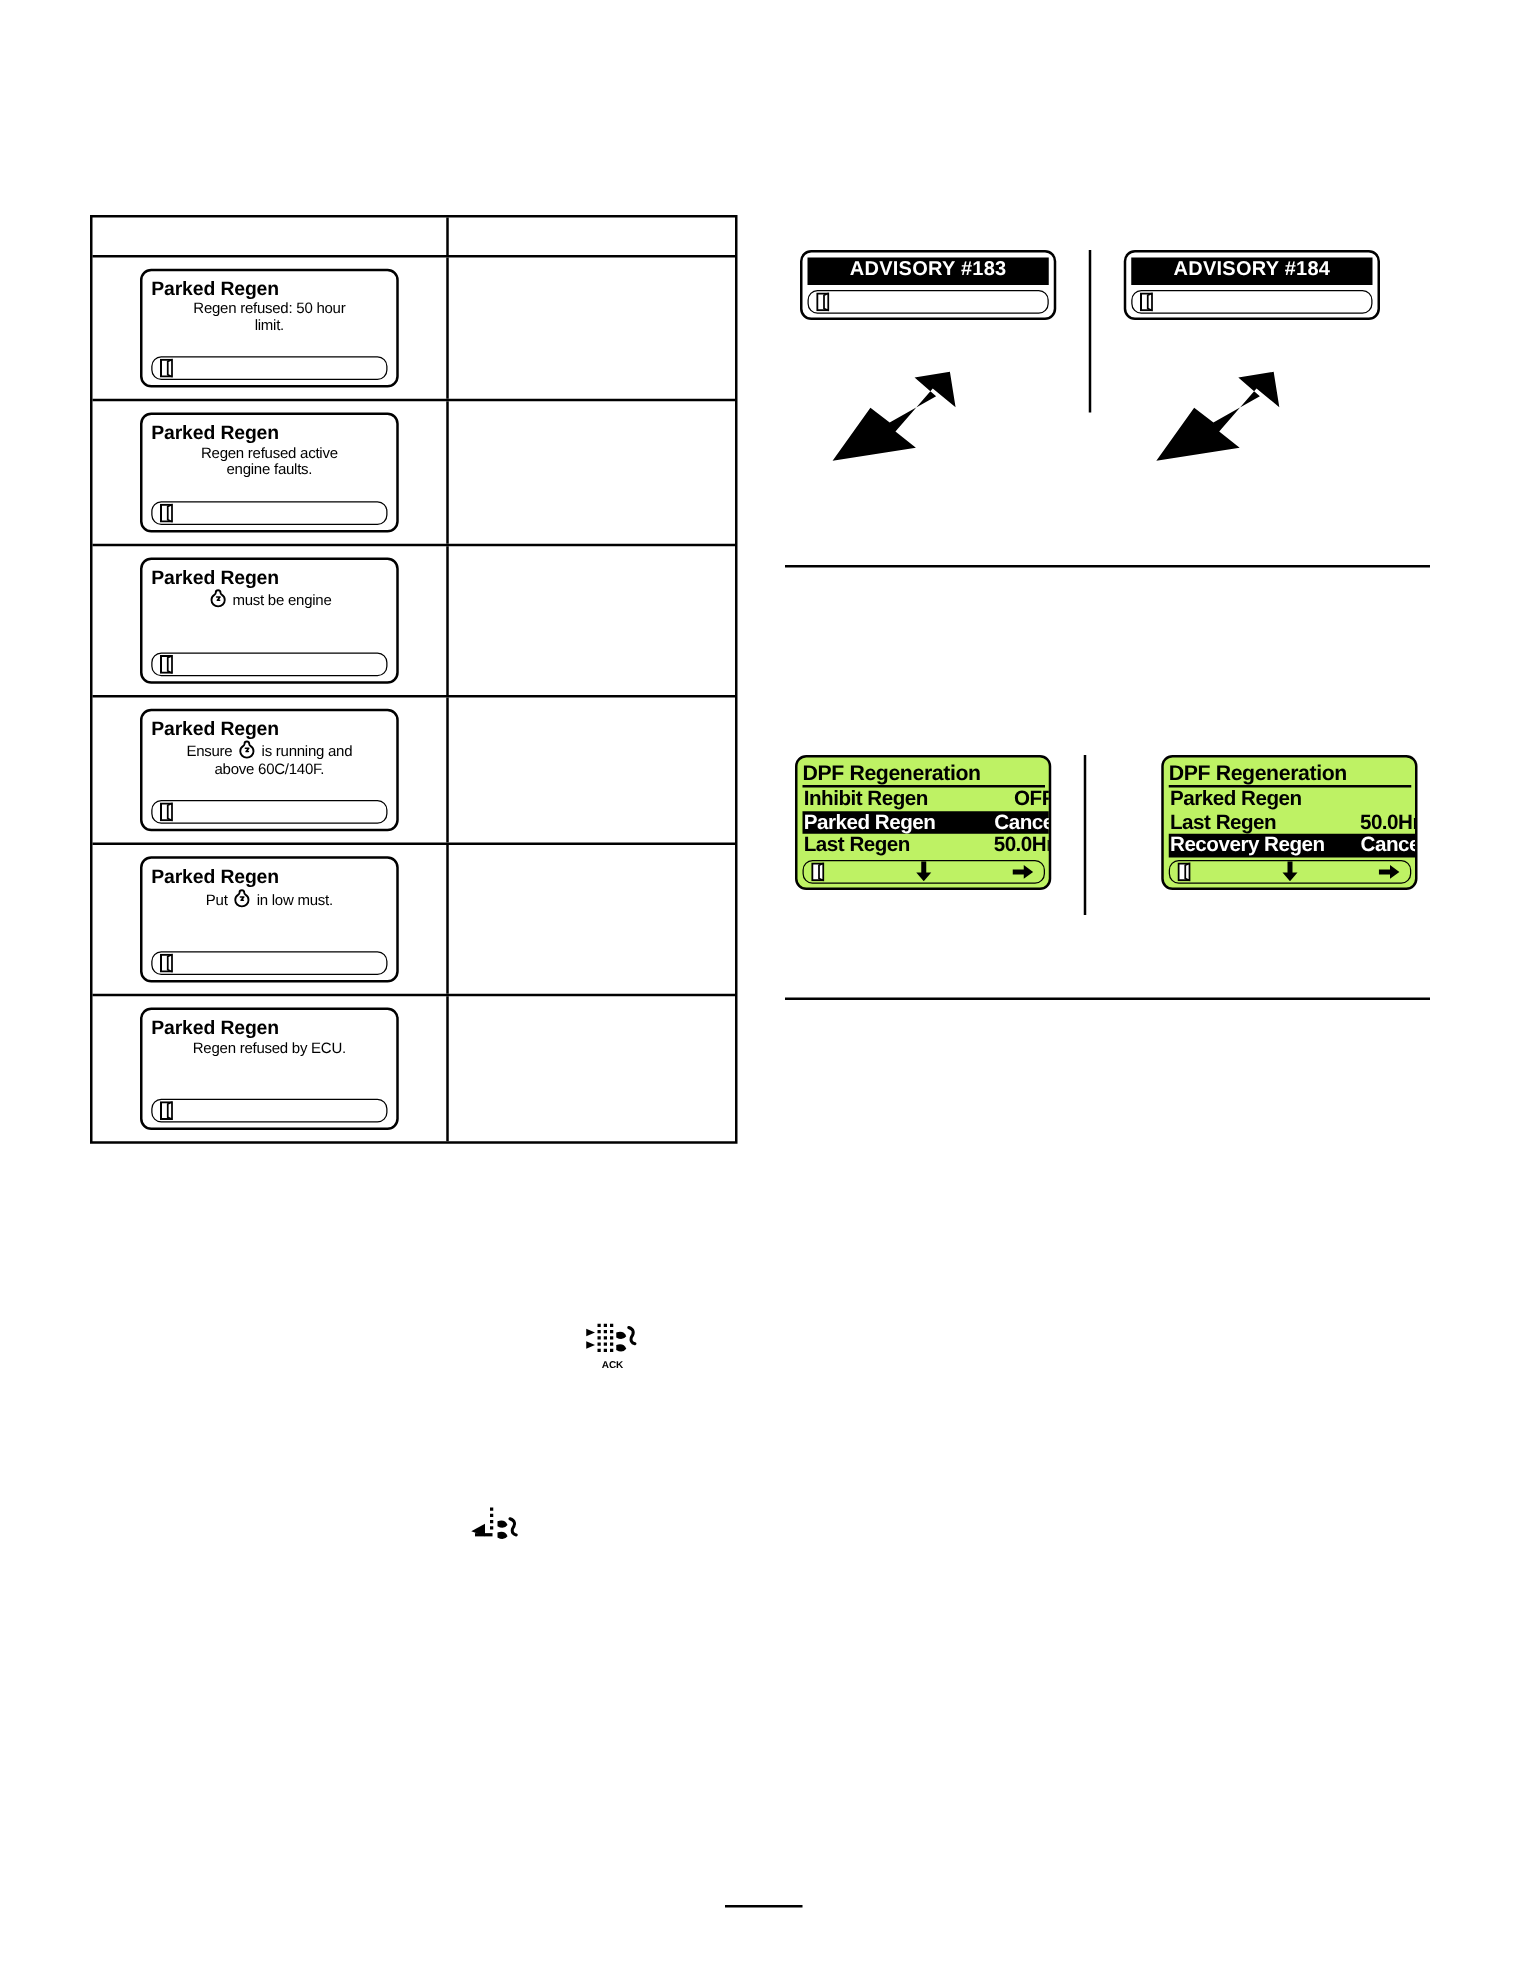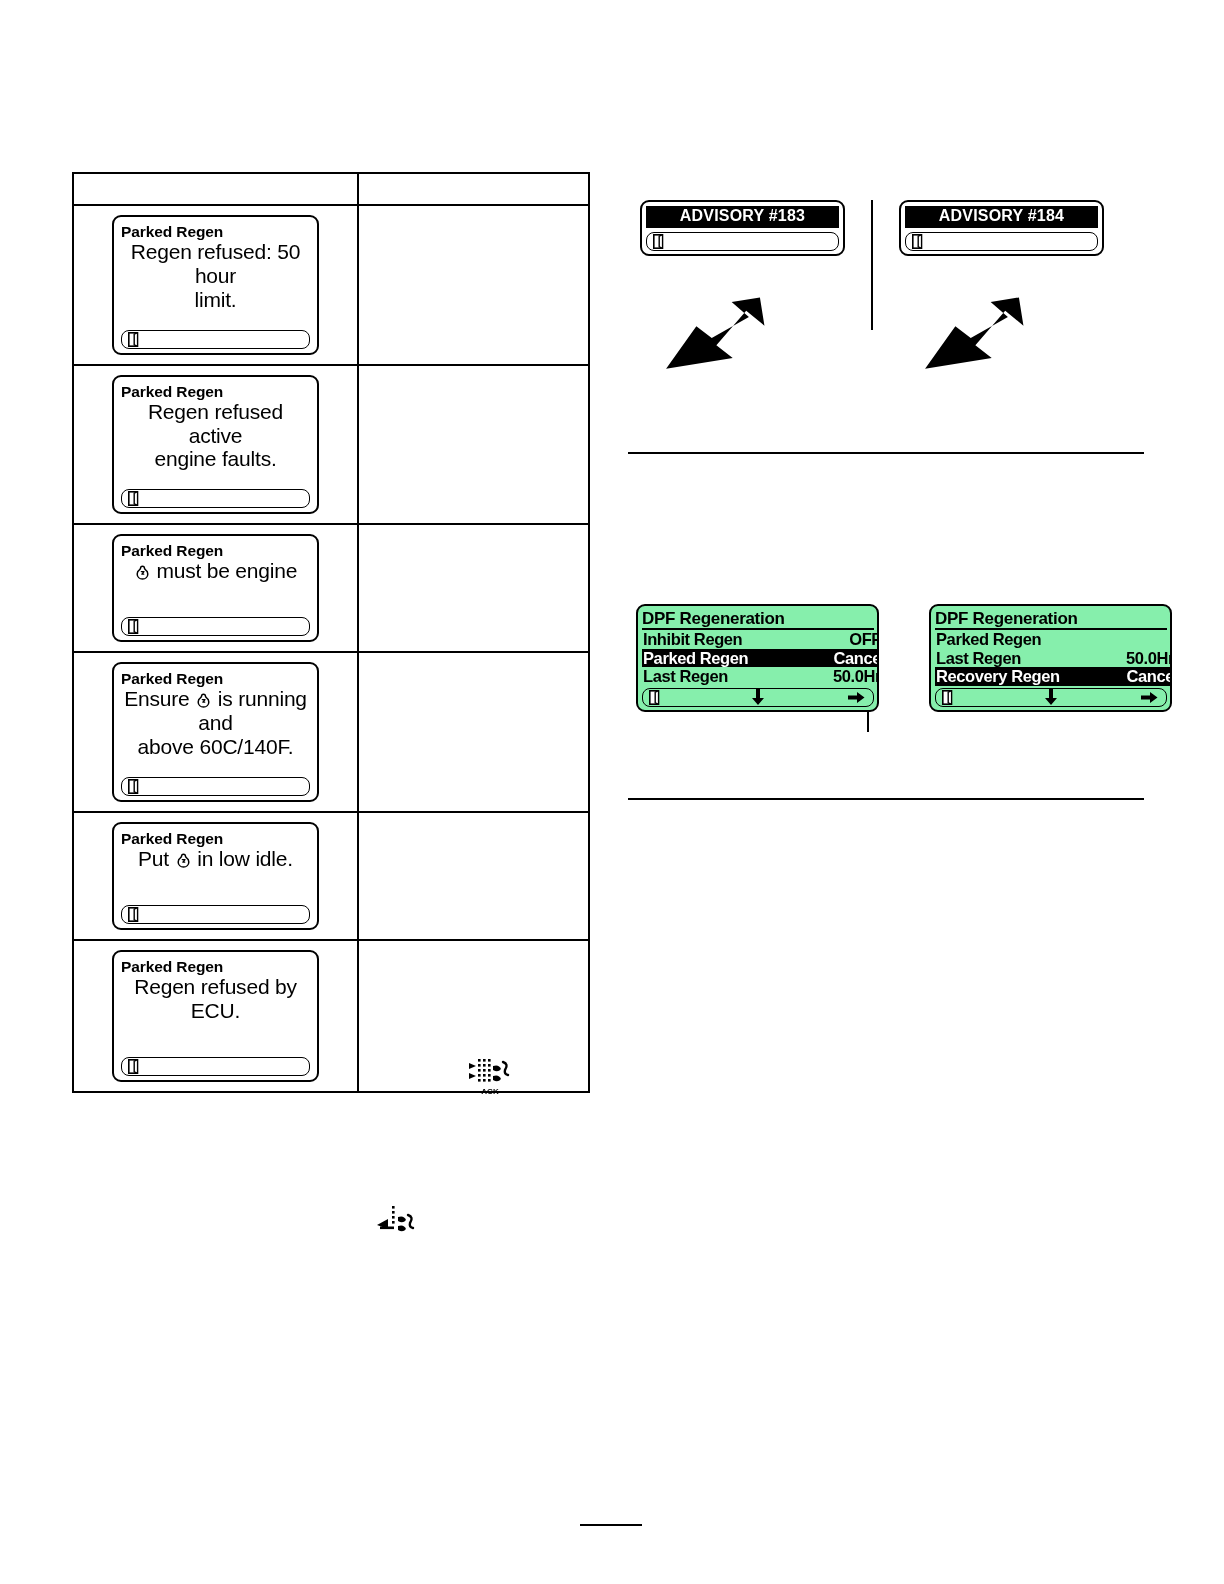--- a/index.html
+++ b/index.html
@@ -58,21 +58,21 @@
     padding: 6px 7px 4px 7px;
     position: relative;
   }
   .lcd-title {
     font-weight: bold;
     font-size: 15.5px;
     line-height: 1.12;
     letter-spacing: -0.1px;
   }
   .lcd-body {
-    font-size: 21px;
+    font-size: 12px;
     line-height: 1.13;
     text-align: center;
     letter-spacing: -0.2px;
     padding: 0 1px;
   }
   
   .softbar {
     margin-top: 4px;
     height: 19px;
     border: 1.6px solid #000;
@@ -134,25 +134,25 @@
     font-size: 15px;
     padding: 13px 0 16px 0;
     letter-spacing: -0.1px;
   }
 
   
   .cursor-arrow { position: absolute; }
 
   
   .menu-lcd {
-    width: 243px;
+    width: 205px;
     box-sizing: border-box;
     border: 2px solid #000;
     border-radius: 9px;
-    background: #86efac;
+    background: #bef264;
     padding: 3px 3px 3px 4px;
     position: relative;
     overflow: hidden;
   }
   .menu-title {
     font-size: 17px;
     font-weight: bold;
     letter-spacing: -0.3px;
     border-bottom: 2.4px solid #000;
     padding-bottom: 0px;
@@ -295,21 +295,21 @@
   <div class="trow">
     <div class="tcell-left">
       <div class="lcd">
         <div class="lcd-title">Parked Regen</div>
         <div class="lcd-body">
           <span>Put </span><span>
             <svg class="icon-engine" viewBox="0 0 15 16">
                 <path d="M7.5 1.2 C6.2 1.2 5.6 2.1 5.6 3.1 C5.6 4.0 5.1 4.4 4.4 4.9 C3.0 5.8 2.2 7.2 2.2 8.9 C2.2 11.8 4.5 14.1 7.5 14.1 C10.5 14.1 12.8 11.8 12.8 8.9 C12.8 7.2 12.0 5.8 10.6 4.9 C9.9 4.4 9.4 4.0 9.4 3.1 C9.4 2.1 8.8 1.2 7.5 1.2 Z" fill="none" stroke="#000" stroke-width="1.5"></path>
                 <path d="M6.3 6.6 L9.0 6.6 L6.9 9.2 L8.7 9.2" fill="none" stroke="#000" stroke-width="1.3" stroke-linecap="round" stroke-linejoin="round"></path>
               </svg>
-          </span><span> in low idle.</span>
+          </span><span> in low must.</span>
         </div>
         <div style="height:30px"></div>
         <div class="softbar">
           <span class="sk sk-left">
             <svg class="icon-door" viewBox="0 0 11 15">
                 <rect x="0.8" y="0.8" width="8" height="13.4" fill="#fff" stroke="#000" stroke-width="1.6"></rect>
                 <path d="M6.2 2.2 L9.6 0.6 L9.6 14.4 L6.2 12.8 Z" fill="#fff" stroke="#000" stroke-width="1.4"></path>
               </svg>
           </span>
         </div>

